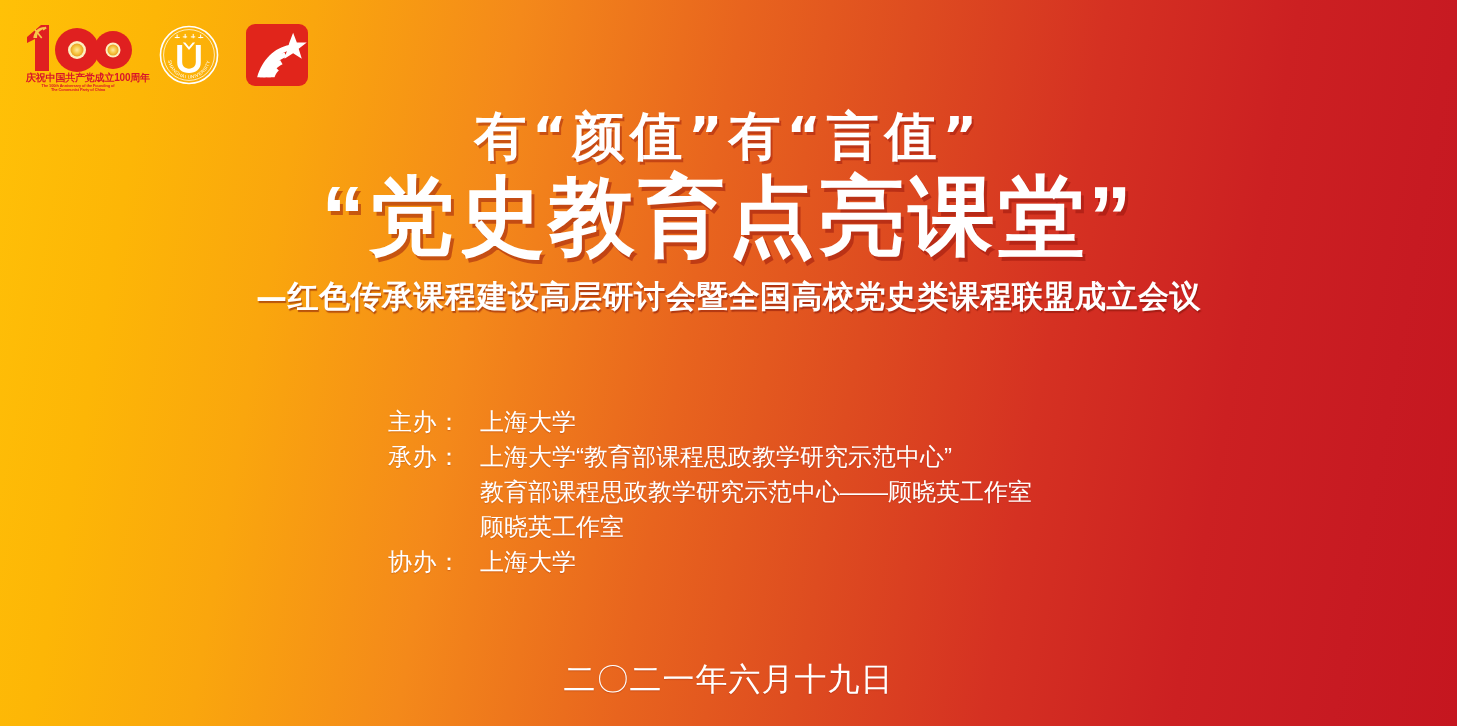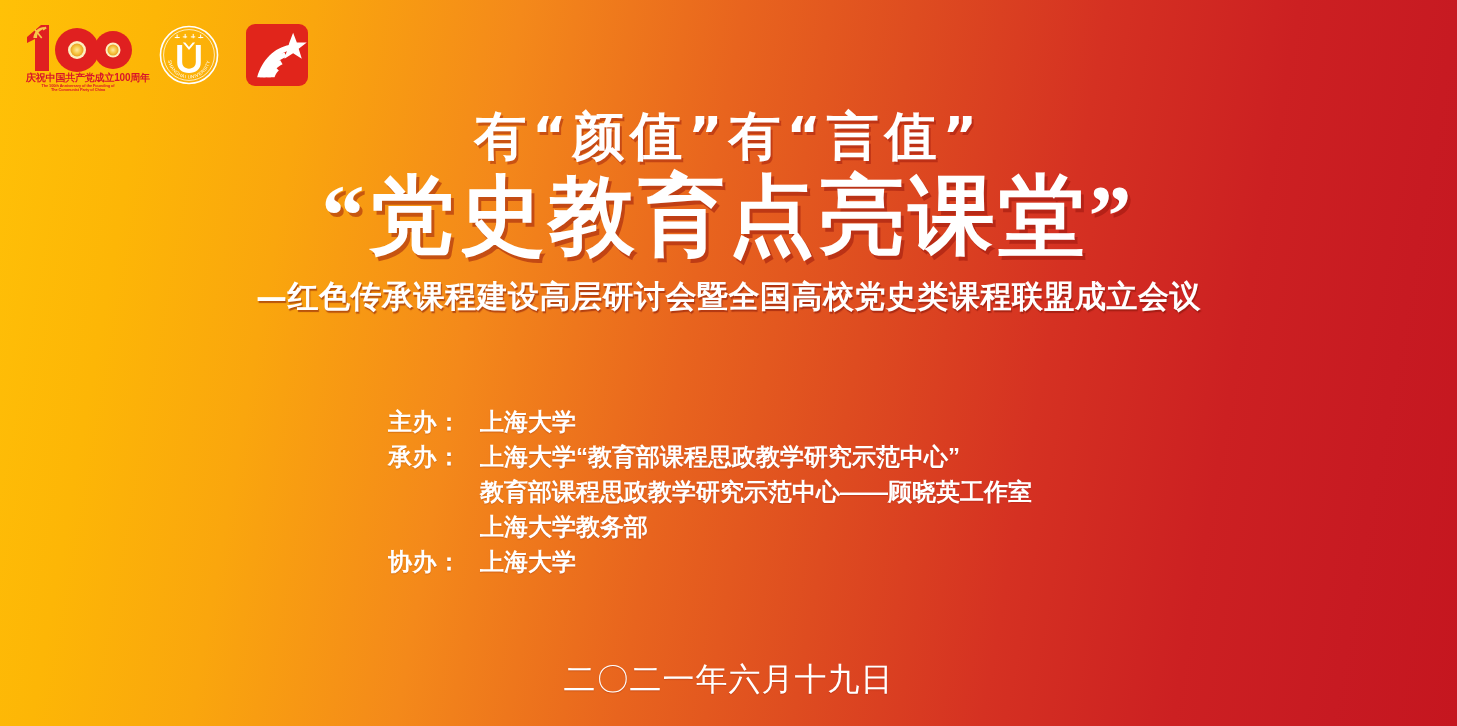--- a/index.html
+++ b/index.html
@@ -103,21 +103,21 @@
     font-family: "DejaVu Sans", "Liberation Sans", sans-serif;
     font-size: 52px;
     font-weight: bold;
     color: #FFFFFF;
     letter-spacing: 6px;
     line-height: 1.08;
     text-shadow: 2px 3px 0 rgba(150,20,12,0.45);
     white-space: nowrap;
   }
   .title-2 {
-    font-family: Liberation Serif, serif;
+    font-family: Liberation Sans, sans-serif;
     font-size: 86px;
     font-weight: bold;
     color: #FFFFFF;
     letter-spacing: 4px;
     line-height: 1.12;
     margin-top: 4px;
     text-shadow: 3px 4px 0 rgba(150,20,12,0.5);
     white-space: nowrap;
   }
   .subtitle {
@@ -140,21 +140,20 @@
     color: #FFFFFF;
     font-size: 24px;
     line-height: 35px;
     font-weight: normal;
     text-shadow: 0 1px 1px rgba(120,20,10,0.25);
   }
   .org-line {
     display: flex;
     align-items: baseline;
     white-space: nowrap;
-    font-weight: bold;
   }
   .org-label {
     width: 92px;
     flex: 0 0 92px;
     letter-spacing: 0.5px;
   }
   .org-value {
     flex: 1 1 auto;
   }
 
@@ -264,21 +263,21 @@
     <div class="org-line">
       <span class="org-label">承办：</span>
       <span class="org-value">上海大学“教育部课程思政教学研究示范中心”</span>
     </div>
     <div class="org-line">
       <span class="org-label"></span>
       <span class="org-value">教育部课程思政教学研究示范中心——顾晓英工作室</span>
     </div>
     <div class="org-line">
       <span class="org-label"></span>
-      <span class="org-value">上海大学教务部</span>
+      <span class="org-value">顾晓英工作室</span>
     </div>
     <div class="org-line">
       <span class="org-label">协办：</span>
       <span class="org-value">上海大学</span>
     </div>
   </div>
 
   <div class="date">二〇二一年六月十九日</div>
 
 </div>

